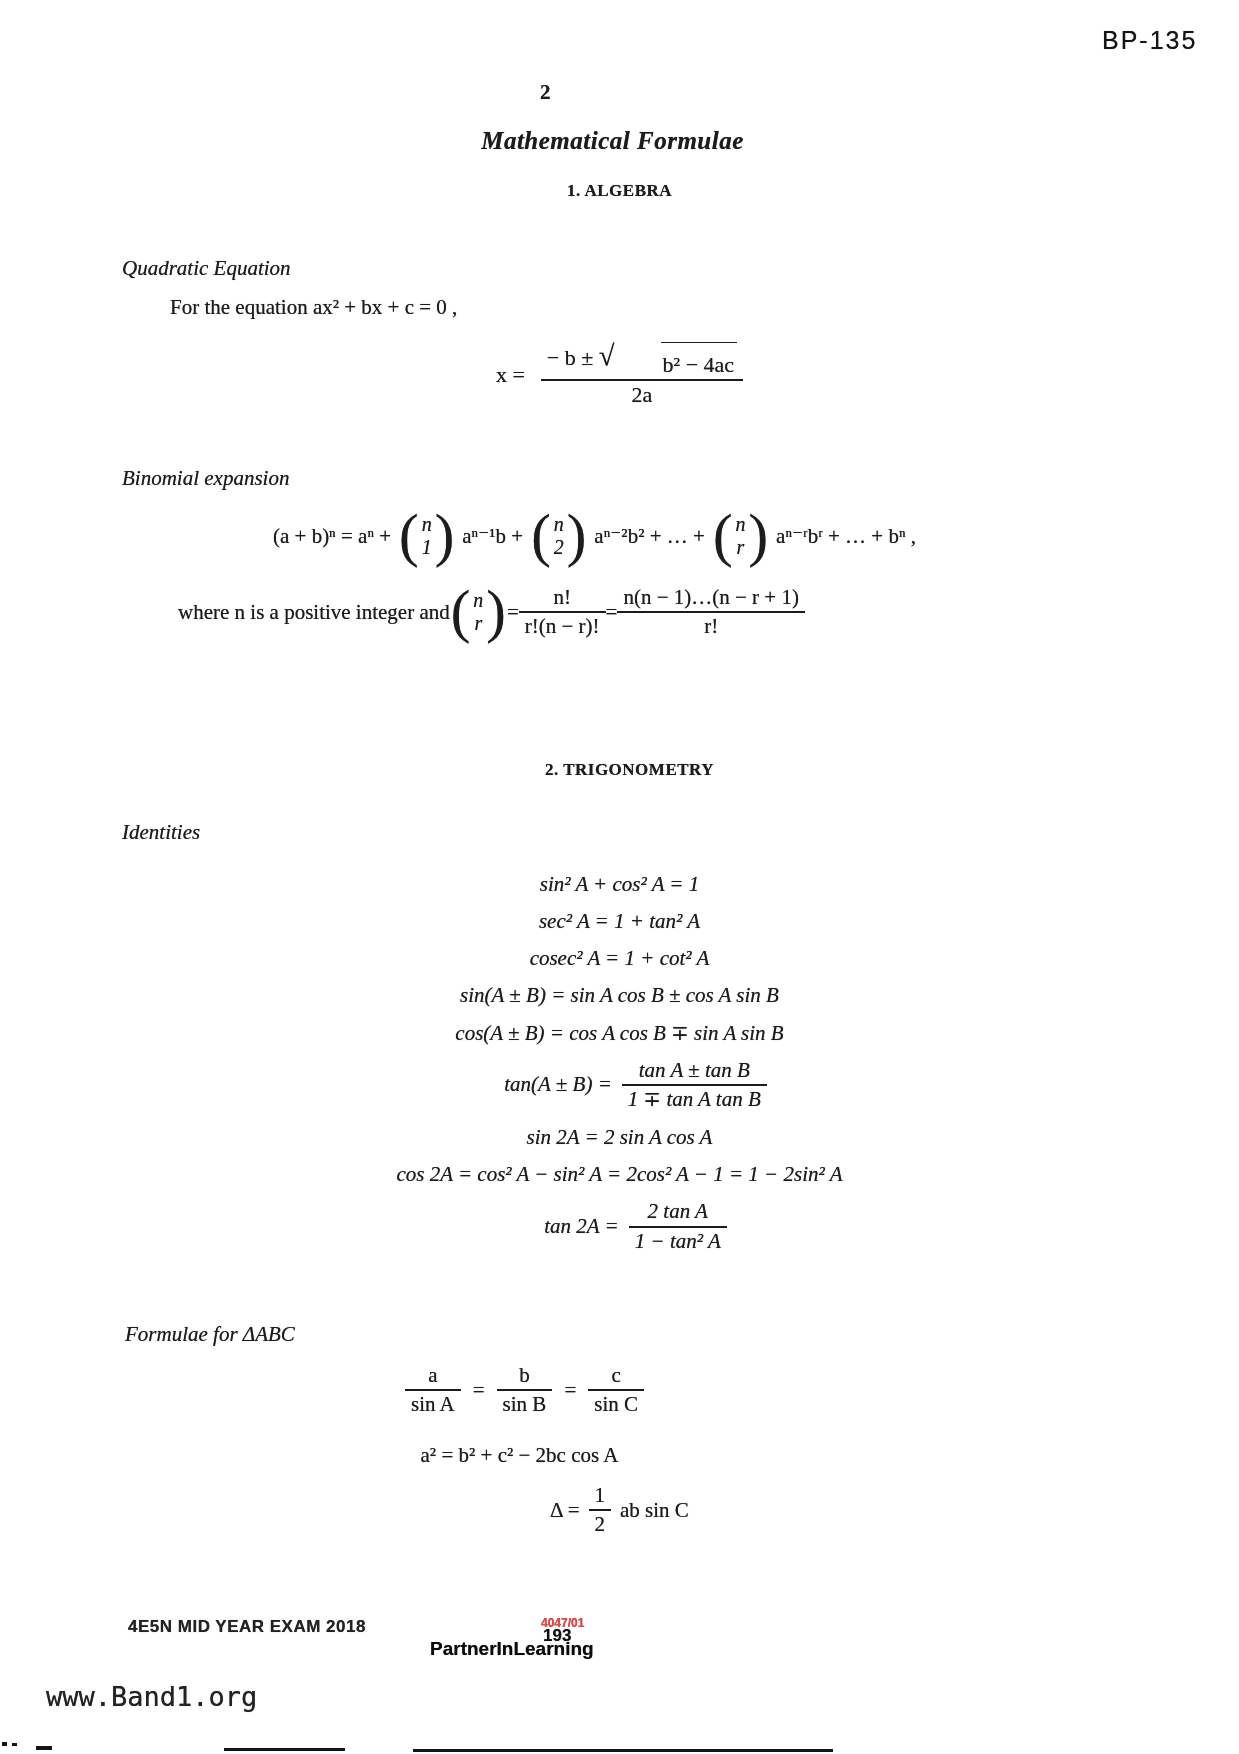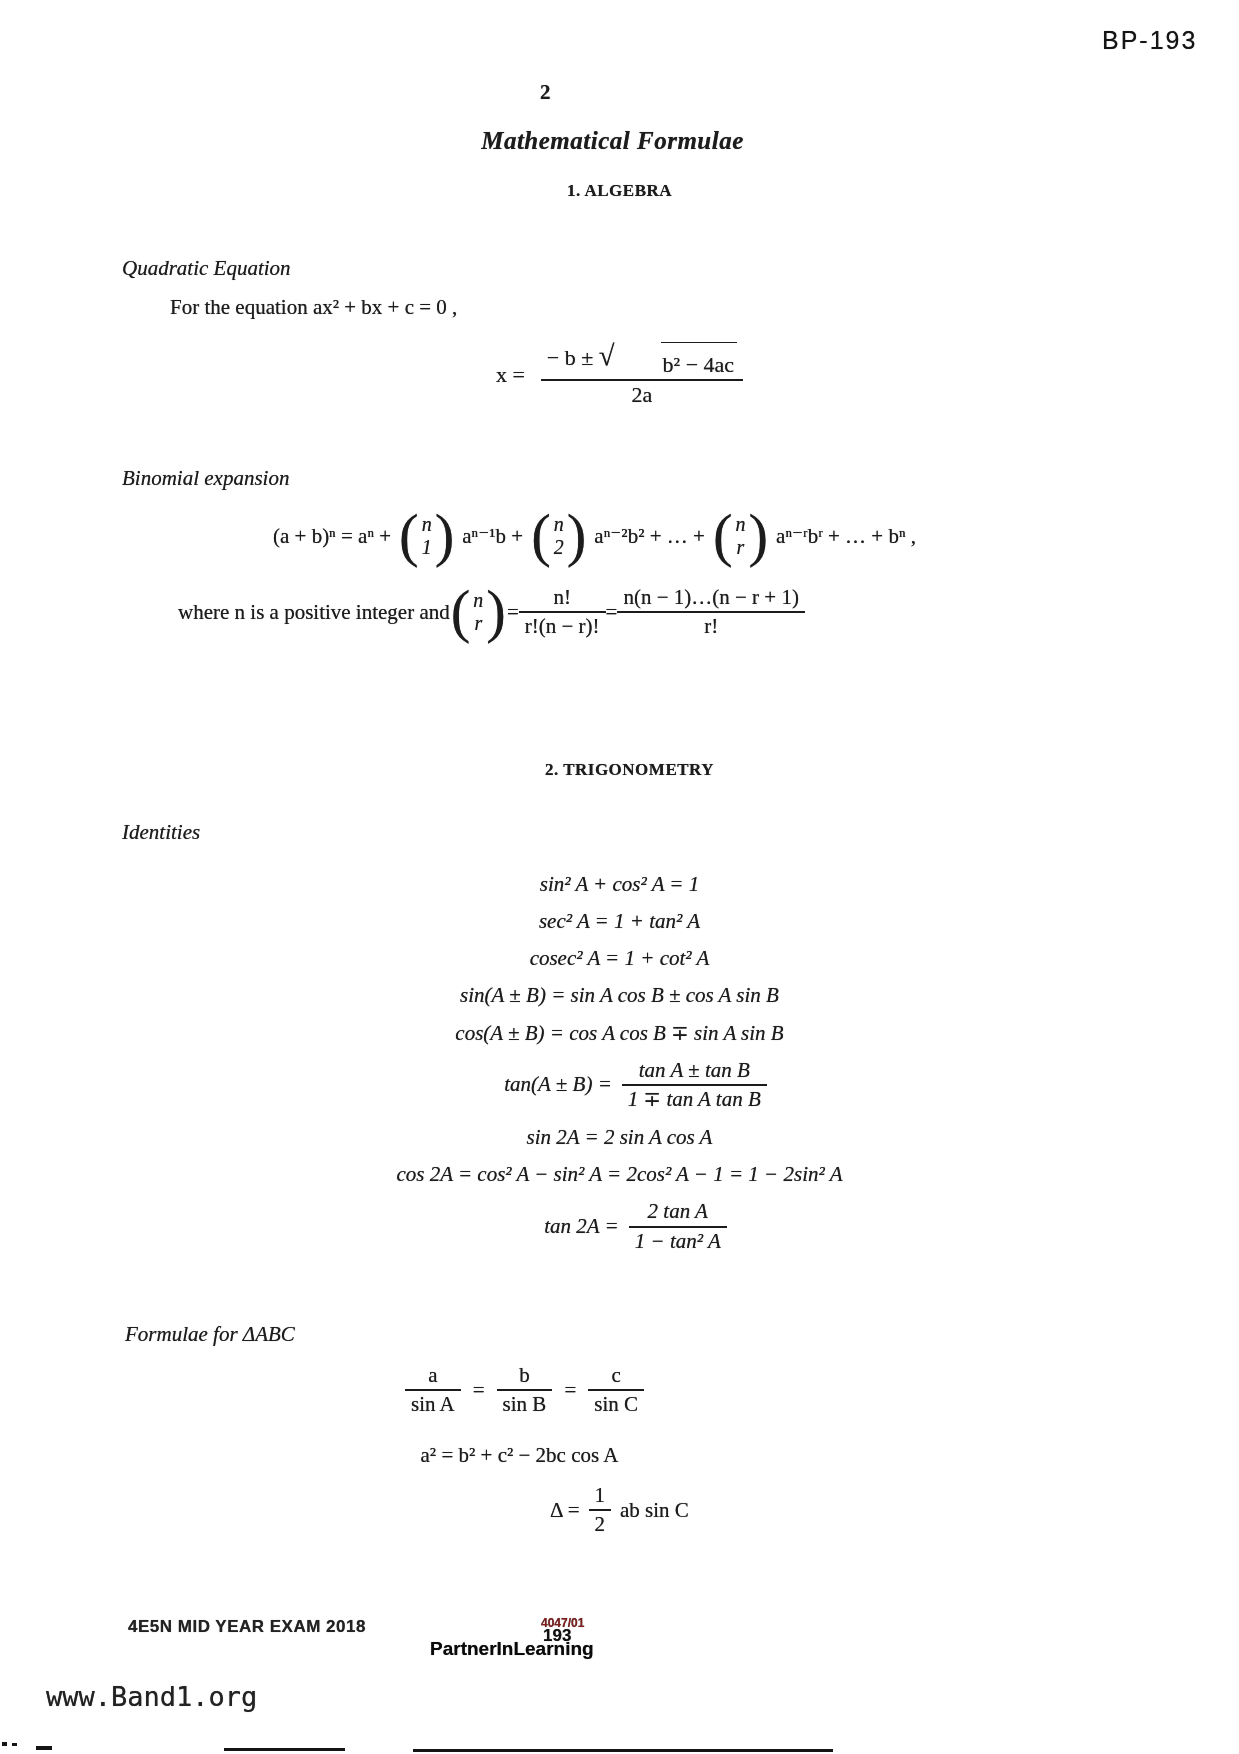--- a/index.html
+++ b/index.html
@@ -48,38 +48,38 @@
   .where-line{position:absolute;top:585px;left:178px;display:flex;align-items:center;font-size:21px;}
 
   .identities{position:absolute;top:872px;left:0;width:100%;display:flex;flex-direction:column;align-items:center;gap:13px;font-size:21px;font-style:italic;}
   .fracline{display:flex;align-items:center;gap:10px;margin-left:32px;}
 
   .sine-rule{position:absolute;top:1363px;left:0;width:100%;display:flex;justify-content:center;align-items:center;gap:12px;font-size:21px;transform:translateX(-95px);}
   .cosine-rule{position:absolute;top:1443px;left:0;width:100%;text-align:center;font-size:21px;transform:translateX(-100px);}
   .area-line{position:absolute;top:1483px;left:0;width:100%;display:flex;justify-content:center;align-items:center;gap:9px;font-size:21px;}
 
   .footer-exam{position:absolute;top:1617px;left:128px;font-size:17px;font-weight:bold;letter-spacing:0.5px;color:#222;}
-  .footer-code{position:absolute;top:1616px;left:541px;font-size:12px;font-weight:bold;color:#7f1d1d;}
+  .footer-code{position:absolute;top:1616px;left:541px;font-size:12px;font-weight:bold;color:#ef4444;}
   .footer-partner{position:absolute;top:1638px;left:430px;font-size:19px;font-weight:bold;color:#0a0a0a;}
   .footer-pageno{position:absolute;top:1626px;left:543px;font-size:17px;font-weight:bold;color:#111;}
   .footer-site{position:absolute;top:1681px;left:46px;font-size:27px;color:#222;}
 
   .artifact{position:absolute;background:#151515;}
   .a-dot1{left:2px;top:1742px;width:5px;height:4px;}
   .a-dot2{left:12px;top:1743px;width:5px;height:3px;}
   .a-dash{left:36px;top:1746px;width:16px;height:4px;}
   .a-line1{left:224px;top:1748px;width:121px;height:3px;}
   .a-line2{left:413px;top:1749px;width:420px;height:3px;}
 </style>
 </head>
 <body>
 
 <div id="page">
 
-  <div class="bp-stamp">BP-193</div>
+  <div class="bp-stamp">BP-135</div>
   <div class="pagenum">2</div>
   <div class="doc-title">Mathematical Formulae</div>
 
   <div class="h-section h-algebra">1. ALGEBRA</div>
 
   <div class="side-label quad-label">Quadratic Equation</div>
   <div class="plainline quad-intro">For the equation ax² + bx + c = 0 ,</div>
 
   <div class="quad-formula">
     <span>x =</span>

